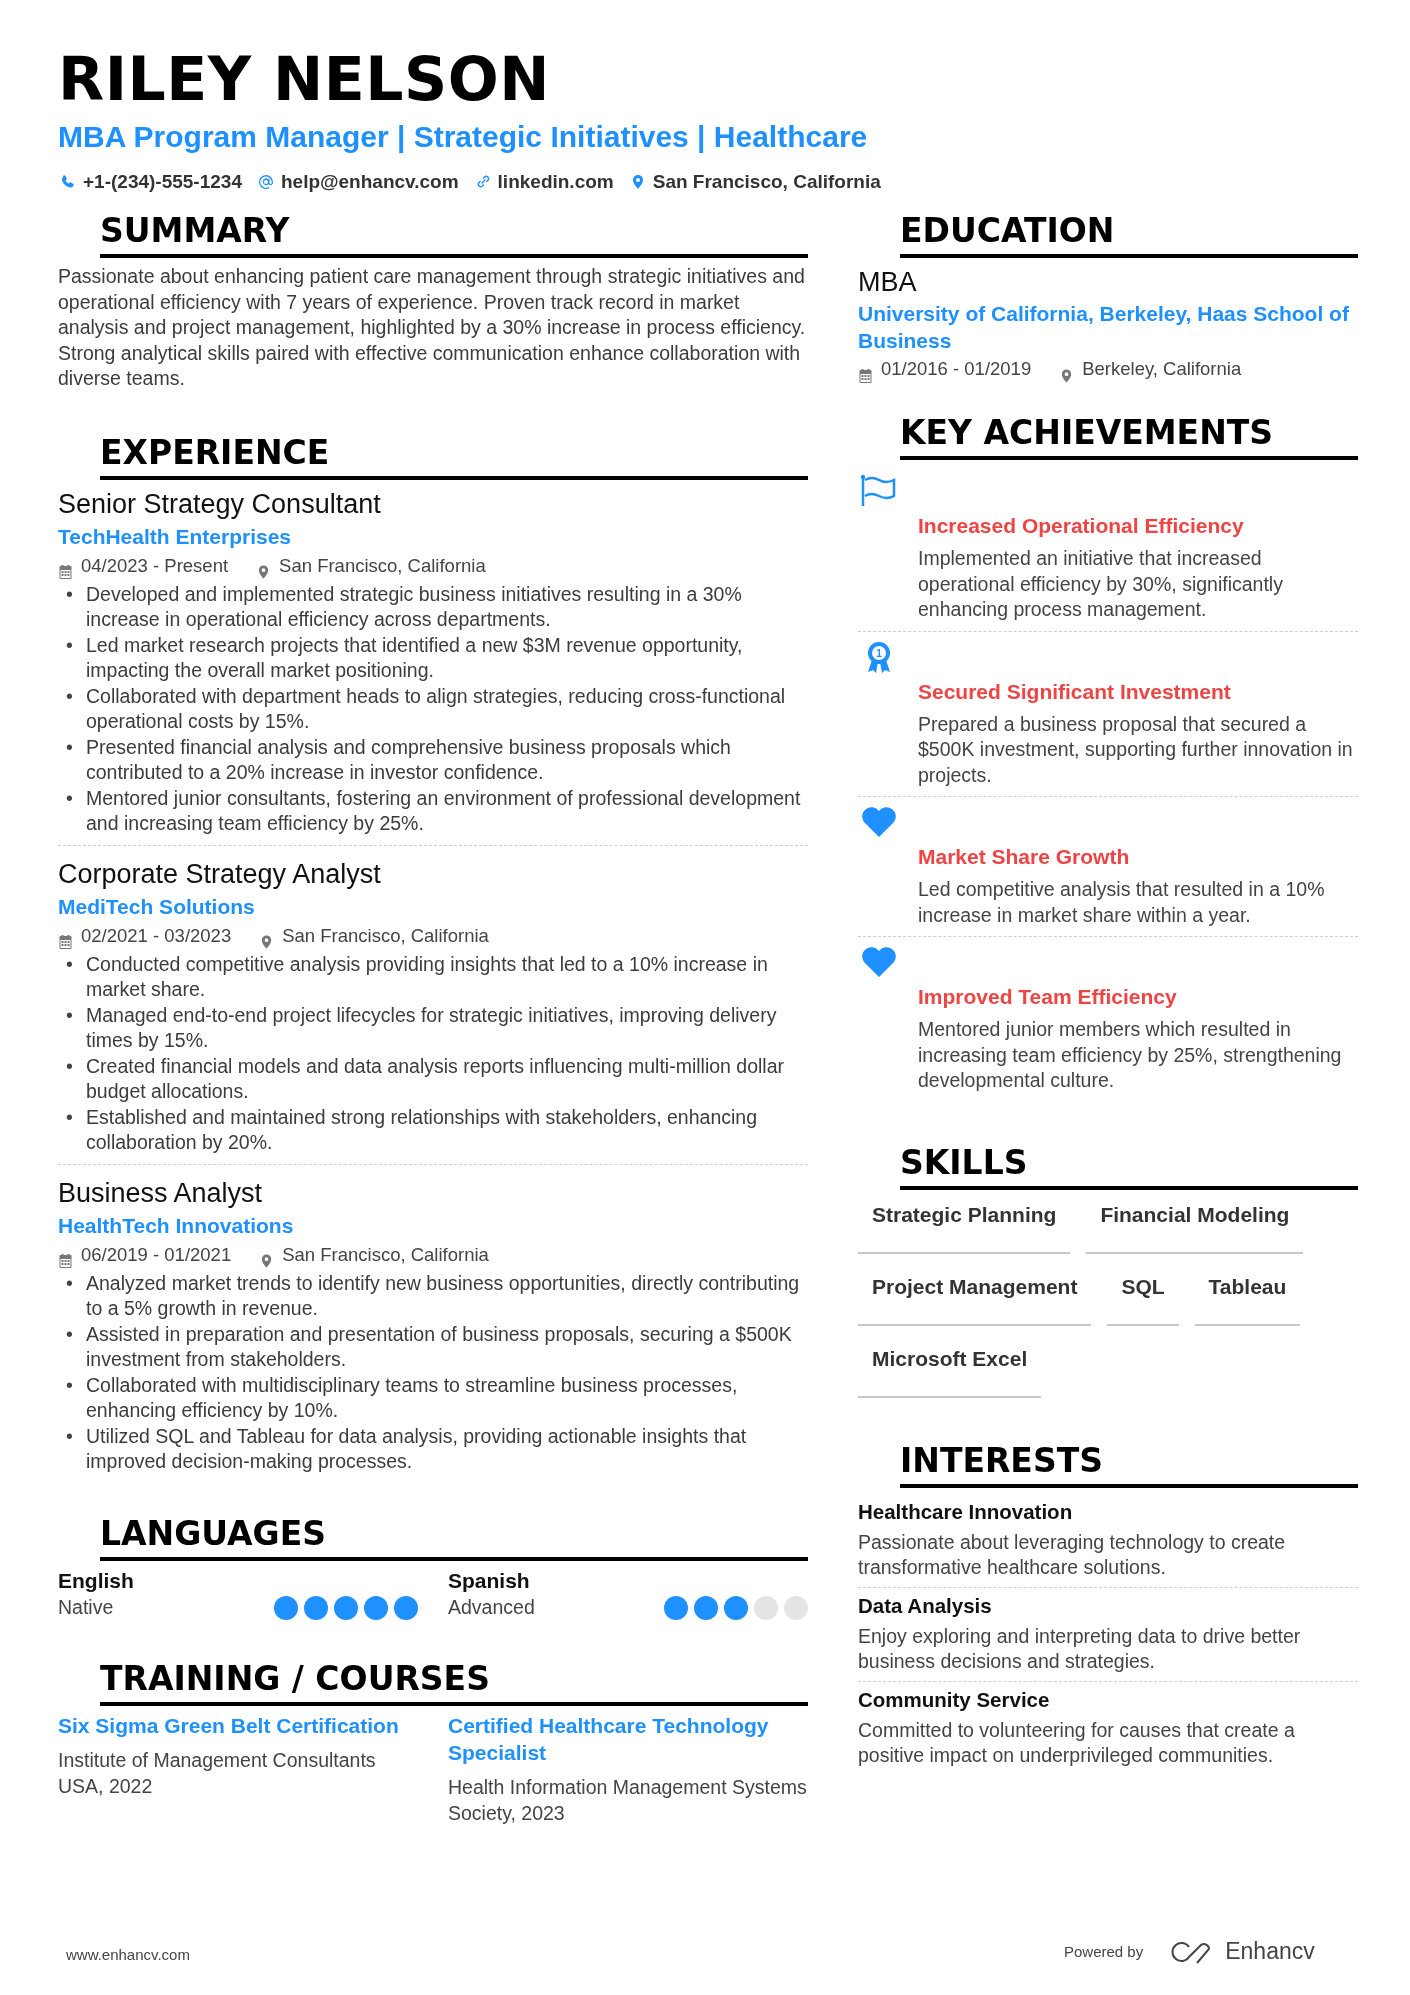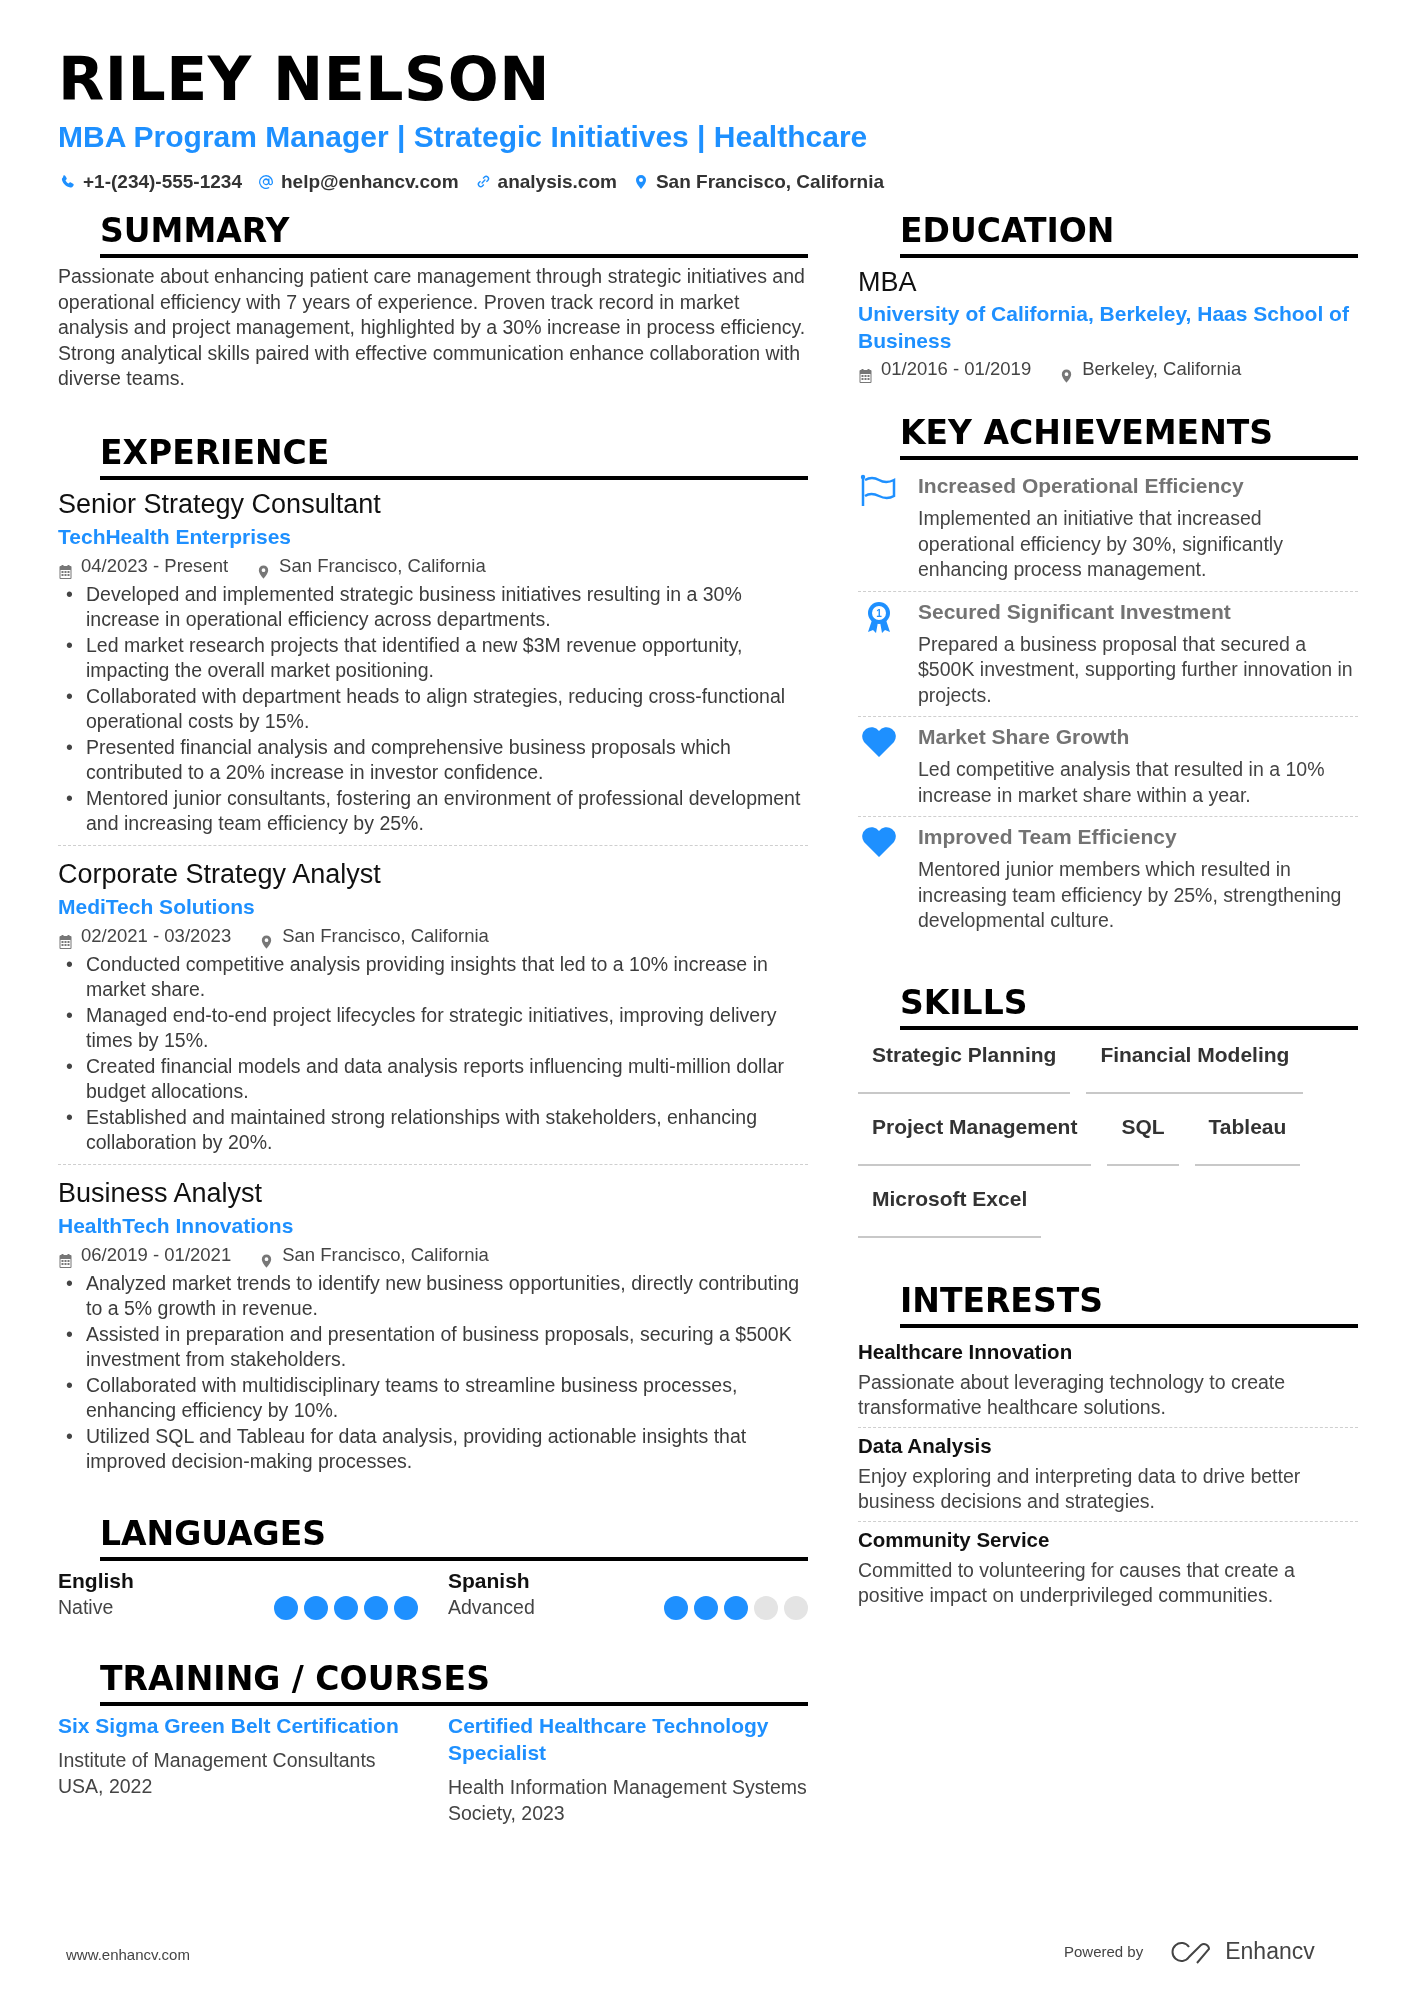--- a/index.html
+++ b/index.html
@@ -45,21 +45,21 @@
   .course-desc { font-size: 19.5px; color: #444; line-height: 26px; }
 
   .degree { font-size: 27px; color: #111; line-height: 36px; }
   .school { font-size: 21px; font-weight: 700; color: #1e90ff; line-height: 27px; }
   .edu-meta { display: flex; gap: 28px; font-size: 18.5px; color: #444; line-height: 30px; margin-bottom: 28px; }
 
   .ach { display: flex; gap: 18px; padding: 6px 0 8px; border-bottom: 1.5px dashed #cfcfcf; }
   .ach:last-child { border-bottom: none; }
   .ach-icon { width: 42px; flex: none; padding-top: 2px; display: flex; justify-content: center; }
   .ach-icon svg { width: 38px; height: 34px; }
-  .ach-title { font-size: 21px; font-weight: 700; color: #737373; line-height: 28px; margin-bottom: 6px; }
+  .ach-title { font-size: 21px; font-weight: 700; color: #ef4444; line-height: 28px; margin-bottom: 6px; margin-top: 40px; }
   .ach-desc { font-size: 19.5px; color: #444; line-height: 25.5px; }
   .ach-block { margin-bottom: 40px; }
 
   .skills { display: flex; flex-wrap: wrap; gap: 14px 16px; margin-bottom: 42px; margin-top: 4px; }
   .skill { font-size: 21px; font-weight: 700; color: #333; padding: 6px 14px 24px; border-bottom: 2px solid #c8c8c8; line-height: 26px; }
 
   .interest { padding: 4px 0 6px; border-bottom: 1.5px dashed #cfcfcf; }
   .interest:last-child { border-bottom: none; }
   .interest-title { font-size: 20.5px; font-weight: 700; color: #111; line-height: 28px; margin-bottom: 4px; }
   .interest-desc { font-size: 19.5px; color: #444; line-height: 25.5px; }
@@ -87,21 +87,21 @@
     <div class="contact-item">
       <svg viewBox="0 0 16 16">
           <path d="M8 1a7 7 0 1 0 3.5 13.1l-.6-1.1A5.7 5.7 0 1 1 13.7 8v.7c0 .8-.5 1.3-1.1 1.3s-1.1-.5-1.1-1.3V4.6h-1.2v.6A3.3 3.3 0 1 0 10.6 10a2.3 2.3 0 0 0 2 1.2c1.4 0 2.4-1.1 2.4-2.6V8A7 7 0 0 0 8 1zm0 9.1A2.1 2.1 0 1 1 8 5.9a2.1 2.1 0 0 1 0 4.2z"></path>
         </svg>
       <span>help@enhancv.com</span>
     </div>
     <div class="contact-item">
       <svg viewBox="0 0 16 16">
           <path d="M6.6 9.4a.7.7 0 0 1 0-1l2.8-2.8a.7.7 0 0 1 1 1L7.6 9.4a.7.7 0 0 1-1 0zM9 2.6a3 3 0 0 1 4.3 4.3l-1.4 1.4-1-1 1.4-1.4a1.6 1.6 0 0 0-2.3-2.3L8.6 5l-1-1zM4 7.7l1-1 1 1-1.4 1.4a1.6 1.6 0 0 0 2.3 2.3l1.4-1.4 1 1-1.4 1.4a3 3 0 0 1-4.3-4.3z"></path>
         </svg>
-      <span>analysis.com</span>
+      <span>linkedin.com</span>
     </div>
     <div class="contact-item">
       <svg viewBox="0 0 16 16">
           <path d="M8 1a5 5 0 0 0-5 5c0 3.6 5 9 5 9s5-5.4 5-9a5 5 0 0 0-5-5zm0 7a2 2 0 1 1 0-4 2 2 0 0 1 0 4z"></path>
         </svg>
       <span>San Francisco, California</span>
     </div>
   </div>
 
   <div class="left">

